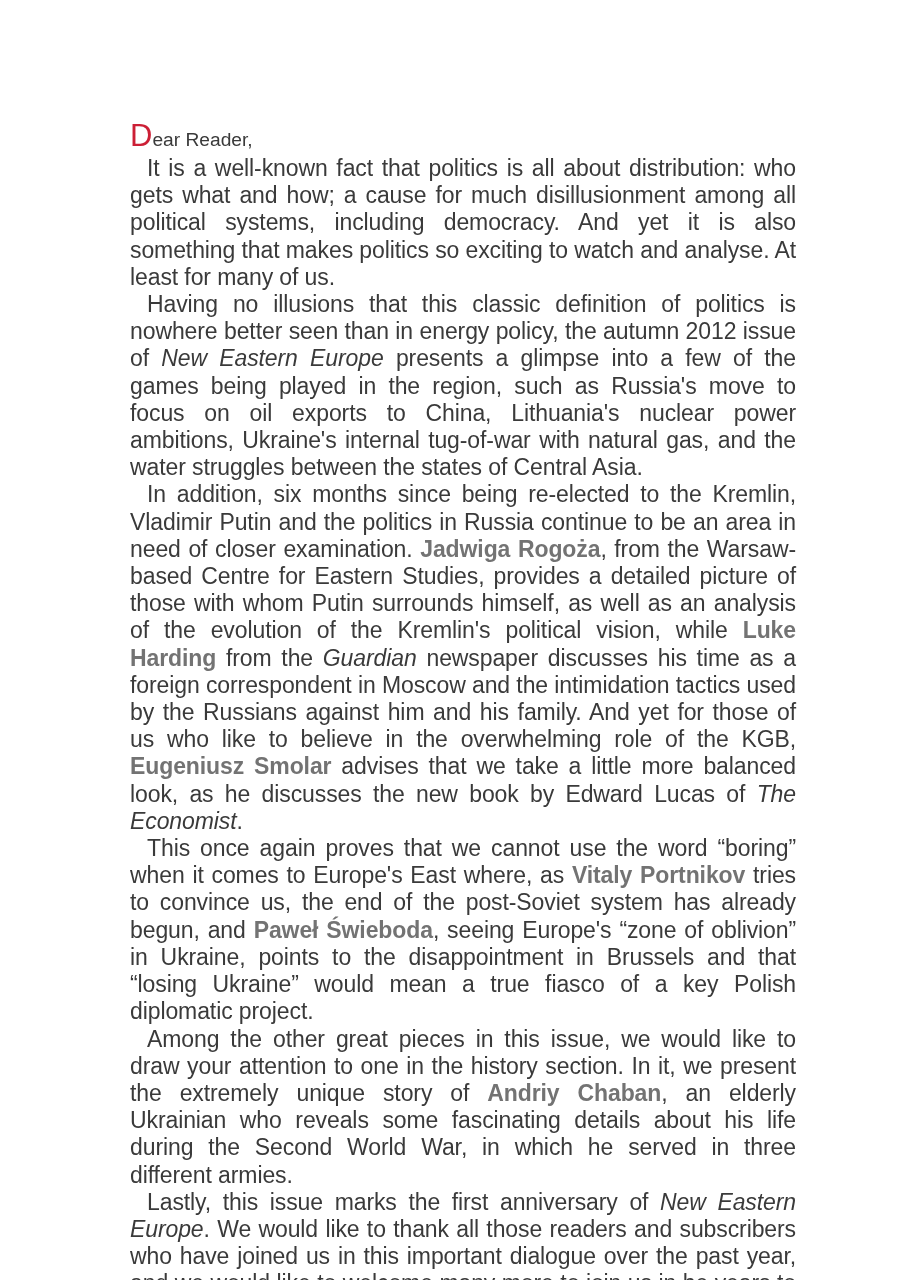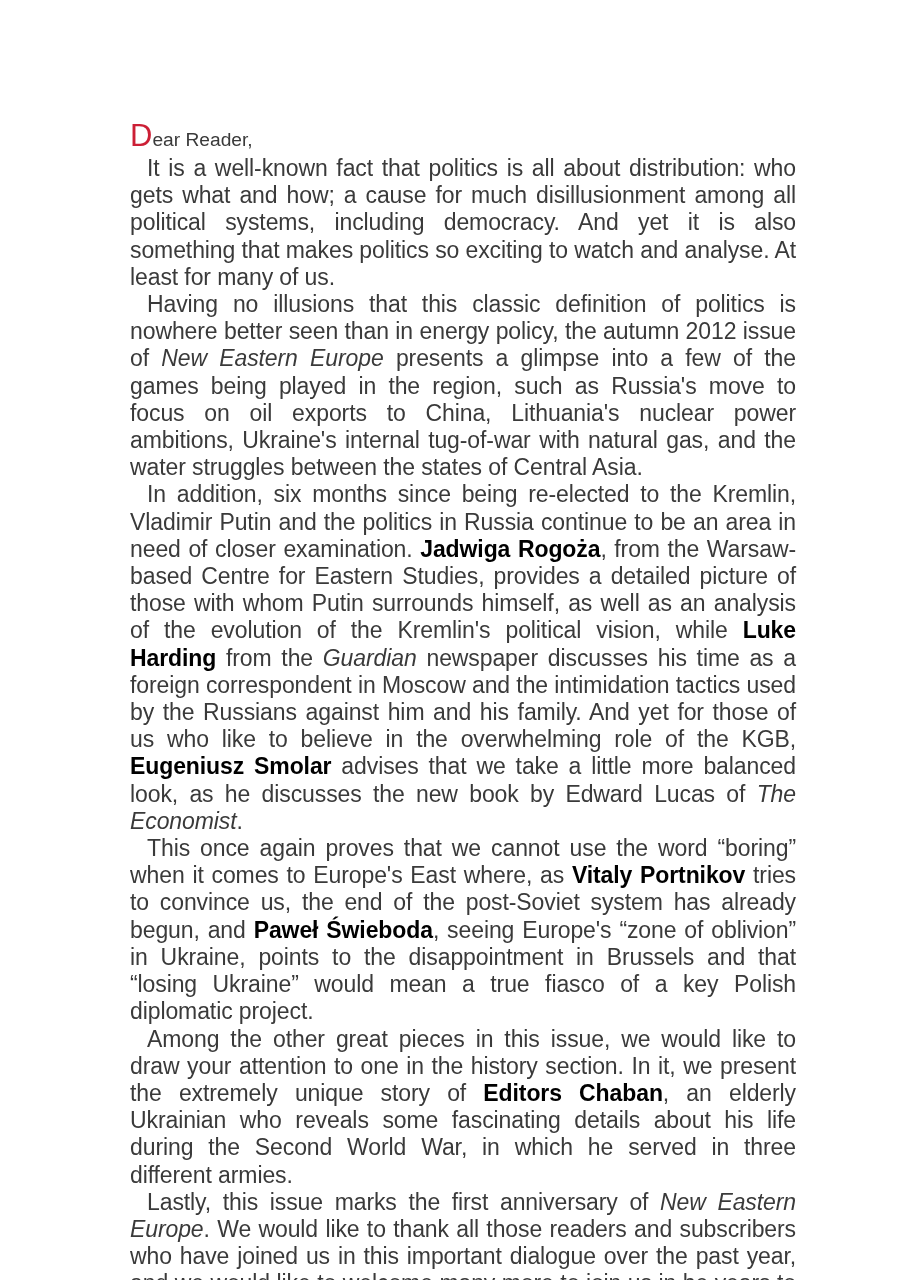--- a/index.html
+++ b/index.html
@@ -59,21 +59,21 @@
     vertical-align: baseline;
     letter-spacing: 0px;
   }
   .salutation-rest {
     font-size: 19.2px;
   }
   em, .ital {
   }
   strong, .bold {
     font-weight: bold;
-    color: #000000;
+    color: #737373;
   }
   .signature {
     margin: 0;
     padding: 0;
     text-align: right;
     font-style: italic;
     font-size: 19.2px;
     line-height: 34px;
     color: #15803d;
   }
@@ -87,20 +87,20 @@
 
     <p class="salutation">
       <span class="dropcap">D</span><span class="salutation-rest">ear Reader,</span>
     </p>
 
     <div id="paragraphs-container">
         <p class="para-block"><span>It is a well-known fact that politics is all about distribution: who gets what and how; a cause for much disillusionment among all political systems, including democracy. And yet it is also something that makes politics so exciting to watch and analyse. At least for many of us.</span></p>
         <p class="para-block"><span>Having no illusions that this classic definition of politics is nowhere better seen than in energy policy, the autumn 2012 issue of </span><em>New Eastern Europe</em><span> presents a glimpse into a few of the games being played in the region, such as Russia's move to focus on oil exports to China, Lithuania's nuclear power ambitions, Ukraine's internal tug-of-war with natural gas, and the water struggles between the states of Central Asia.</span></p>
         <p class="para-block"><span>In addition, six months since being re-elected to the Kremlin, Vladimir Putin and the politics in Russia continue to be an area in need of closer examination. </span><strong>Jadwiga Rogoża</strong><span>, from the Warsaw-based Centre for Eastern Studies, provides a detailed picture of those with whom Putin surrounds himself, as well as an analysis of the evolution of the Kremlin's political vision, while </span><strong>Luke Harding</strong><span> from the </span><em>Guardian</em><span> newspaper discusses his time as a foreign correspondent in Moscow and the intimidation tactics used by the Russians against him and his family. And yet for those of us who like to believe in the overwhelming role of the KGB, </span><strong>Eugeniusz Smolar</strong><span> advises that we take a little more balanced look, as he discusses the new book by Edward Lucas of </span><em>The Economist</em><span>.</span></p>
         <p class="para-block"><span>This once again proves that we cannot use the word “boring” when it comes to Europe's East where, as </span><strong>Vitaly Portnikov</strong><span> tries to convince us, the end of the post-Soviet system has already begun, and </span><strong>Paweł Świeboda</strong><span>, seeing Europe's “zone of oblivion” in Ukraine, points to the disappointment in Brussels and that “losing Ukraine” would mean a true fiasco of a key Polish diplomatic project.</span></p>
-        <p class="para-block"><span>Among the other great pieces in this issue, we would like to draw your attention to one in the history section. In it, we present the extremely unique story of </span><strong>Editors Chaban</strong><span>, an elderly Ukrainian who reveals some fascinating details about his life during the Second World War, in which he served in three different armies.</span></p>
+        <p class="para-block"><span>Among the other great pieces in this issue, we would like to draw your attention to one in the history section. In it, we present the extremely unique story of </span><strong>Andriy Chaban</strong><span>, an elderly Ukrainian who reveals some fascinating details about his life during the Second World War, in which he served in three different armies.</span></p>
         <p class="para-block"><span>Lastly, this issue marks the first anniversary of </span><em>New Eastern Europe</em><span>. We would like to thank all those readers and subscribers who have joined us in this important dialogue over the past year, and we would like to welcome many more to join us in he years to come. We look forward to hearing from you online at www.neweasterneurope.eu, as well as on Facebook and Twitter.</span></p>
       </div>
 
     <p class="signature">The Editors</p>
 
   </div>
 </div>
 
 </body></html>

